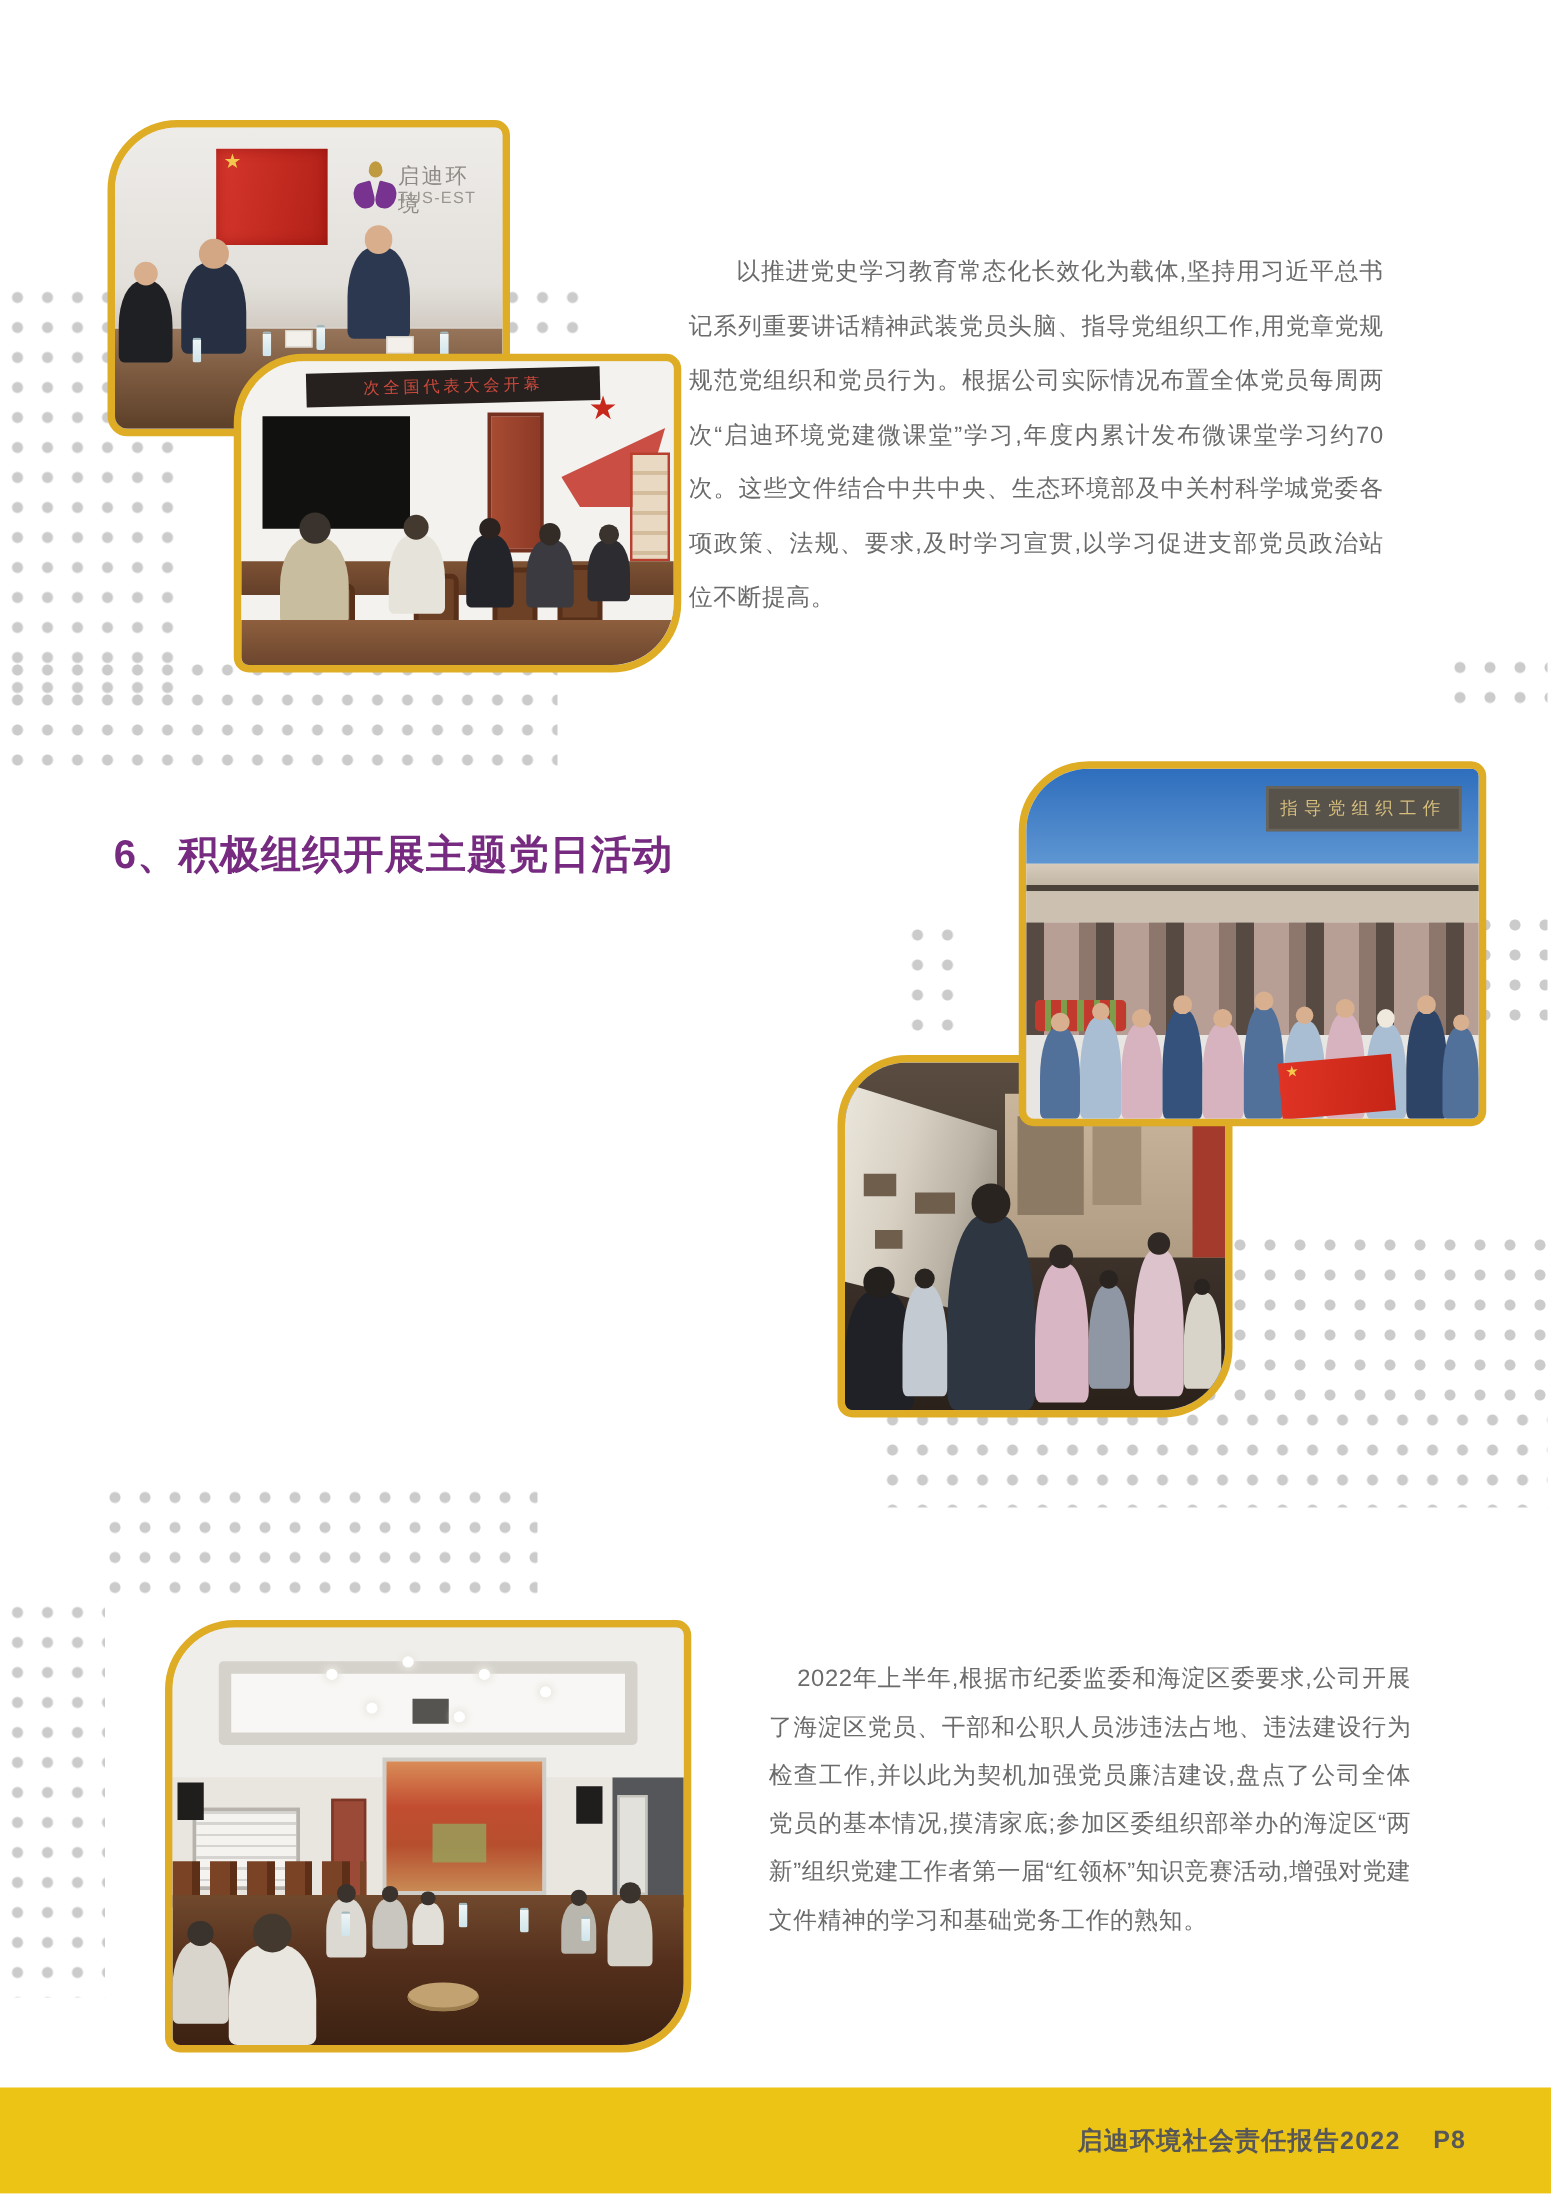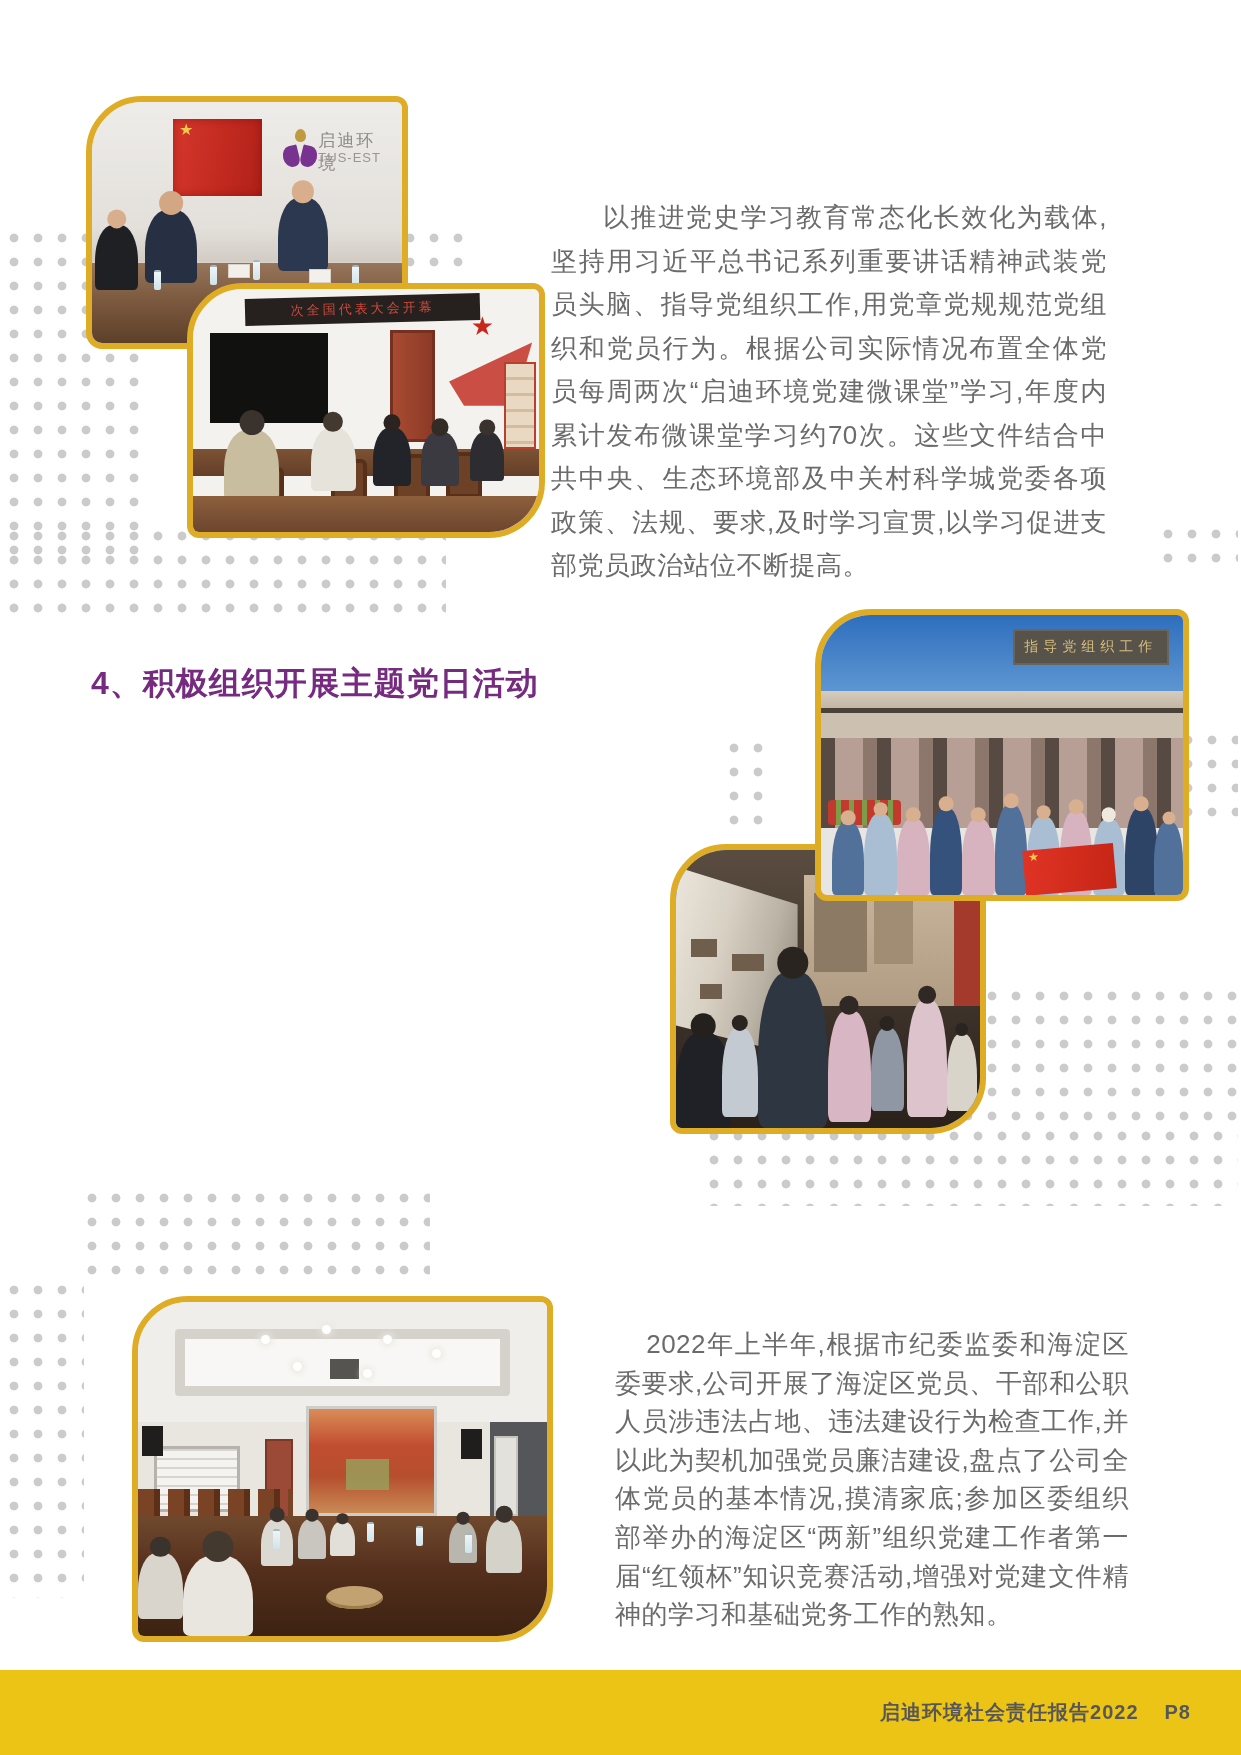--- a/index.html
+++ b/index.html
@@ -115,29 +115,29 @@
   .p5-chairs{left:0;top:56%;width:38%;height:11%;
     background:repeating-linear-gradient(90deg,#7a4326 0 16px,#5d2f16 16px 22px,rgba(0,0,0,0) 22px 30px);}
   .p5-table{left:0;bottom:0;width:100%;height:36%;background:linear-gradient(180deg,#70492d 0%,#542f1c 45%,#3c2212 100%);}
   .p5-hat{left:46%;bottom:8%;width:14%;height:7%;background:#c3a271;border-radius:50%;box-shadow:inset 0 -3px 0 #9c7d4e;}
 
   
   .sec-h{position:absolute;z-index:4;margin:0;font-size:32px;font-weight:bold;color:#762b80;letter-spacing:1px;white-space:nowrap;}
   .h1{left:551px;top:124px;}
   .h2{left:91px;top:662px;}
   .h3{left:615px;top:1260px;}
-  .sec-b{position:absolute;z-index:4;margin:0;font-size:26px;color:#6b6b6b;
+  .sec-b{position:absolute;z-index:4;margin:0;font-size:19px;color:#6b6b6b;
     text-align:justify;text-align-last:left;text-indent:2em;letter-spacing:.5px;}
   .b1{left:551px;top:196px;width:556px;line-height:43.5px;}
   .b2{left:93px;top:740px;width:483px;line-height:45.5px;}
   .b3{left:615px;top:1325px;width:514px;line-height:38.6px;text-indent:1.2em;}
 
   
   .footer{position:absolute;left:0;top:1670px;width:1241px;height:85px;background:#ebc416;z-index:5;
-    display:flex;align-items:center;justify-content:flex-end;box-sizing:border-box;padding-right:50px;gap:26px;}
+    display:flex;align-items:center;justify-content:flex-end;box-sizing:border-box;padding-right:68px;gap:26px;}
   .footer span{font-size:20px;font-weight:bold;color:#585758;letter-spacing:1px;}
 </style>
 </head>
 <body>
 
 <div class="page">
 
   <div class="dots dA"></div>
   <div class="dots dB"></div>
   <div class="dots dC"></div>
@@ -269,21 +269,21 @@
     <div class="pp" style="right:17%;bottom:22%;width:7%;height:12%;background:#b9b6ae;--head:#3a322c;"></div>
     <div class="p5-hat"></div>
     <div class="bt" style="left:33%;bottom:26%;"></div>
     <div class="bt" style="left:56%;bottom:28%;"></div>
     <div class="bt" style="left:68%;bottom:27%;"></div>
     <div class="bt" style="left:80%;bottom:25%;"></div>
   </figure>
 
   <p class="sec-b b1">以推进党史学习教育常态化长效化为载体,坚持用习近平总书记系列重要讲话精神武装党员头脑、指导党组织工作,用党章党规规范党组织和党员行为。根据公司实际情况布置全体党员每周两次“启迪环境党建微课堂”学习,年度内累计发布微课堂学习约70次。这些文件结合中共中央、生态环境部及中关村科学城党委各项政策、法规、要求,及时学习宣贯,以学习促进支部党员政治站位不断提高。</p>
 
-  <h2 class="sec-h h2">4、积极组织开展主题党日活动</h2>
+  <h2 class="sec-h h2">6、积极组织开展主题党日活动</h2>
 
   <p class="sec-b b3">2022年上半年,根据市纪委监委和海淀区委要求,公司开展了海淀区党员、干部和公职人员涉违法占地、违法建设行为检查工作,并以此为契机加强党员廉洁建设,盘点了公司全体党员的基本情况,摸清家底;参加区委组织部举办的海淀区“两新”组织党建工作者第一届“红领杯”知识竞赛活动,增强对党建文件精神的学习和基础党务工作的熟知。</p>
 
   <footer class="footer">
     <span>启迪环境社会责任报告2022</span>
     <span>P8</span>
   </footer>
 
 </div>
 

